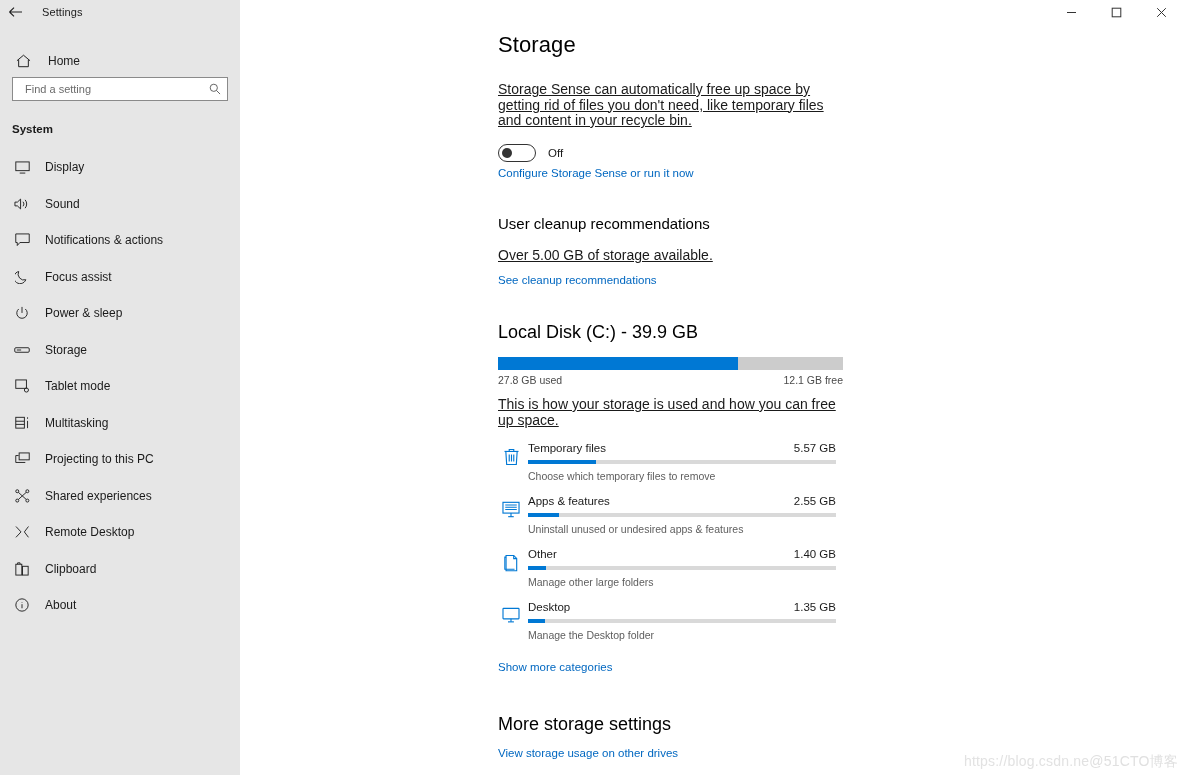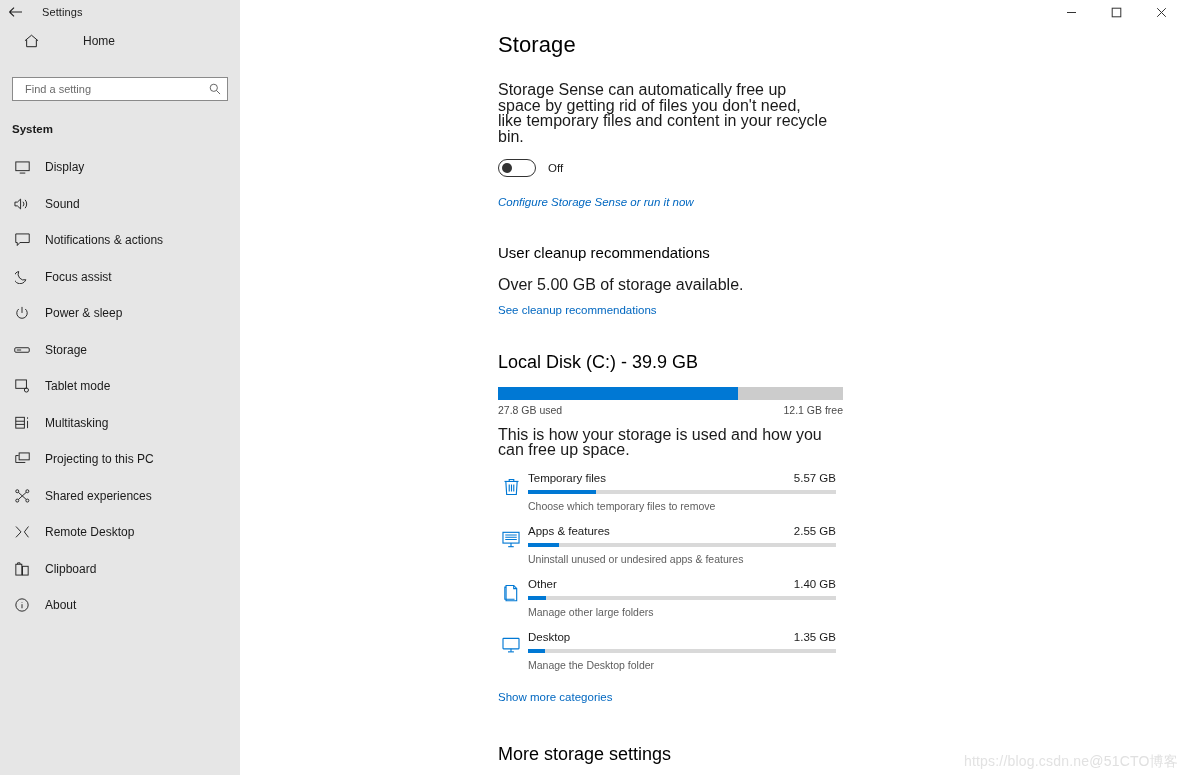--- a/index.html
+++ b/index.html
@@ -51,24 +51,23 @@
   .winbtn svg { display: block; }
 
   
   .sidebar {
     width: 240px; height: 775px;
     background: #e6e6e6;
     padding-top: 24px;
     flex-shrink: 0;
   }
   .home-row {
-    display: flex; align-items: flex-start;
-    height: 34px; padding-left: 24px;
+    display: flex; align-items: flex-end;
+    height: 34px; padding-left: 16px;
     margin-top: 10px;
-    gap: 27px;
   }
   .home-icon {
     width: 22px; display: flex; align-items: center; justify-content: flex-start;
     color: #202020;
   }
   .home-label { font-size: 12px; color: #202020; margin-left: 10px; }
 
   .searchbox {
     margin: 9px 12px 0 12px;
     height: 24px;
@@ -114,21 +113,21 @@
   .content {
     position: absolute;
     left: 258px; top: 32px;
     width: 345px;
   }
   .h1 {
     font-size: 22px; font-weight: normal; color: #000000;
     letter-spacing: .1px;
   }
   .body-text {
-    font-size: 16px; color: #1a1a1a; line-height: 15.5px;
+    font-size: 14px; color: #1a1a1a; line-height: 15.5px; text-decoration: underline;
   }
   .link {
     font-size: 11.5px; color: #0067c0; cursor: pointer;
     text-decoration: none; display: inline-block;
   }
   .h2 {
     font-size: 15px; color: #000000; font-weight: normal;
   }
   .h2b {
     font-size: 18px; color: #000000; font-weight: normal;
@@ -398,21 +397,21 @@
 
       <div class="body-text" style="margin-top:24px;width:330px;">Storage Sense can automatically free up space by getting rid of files you don't need, like temporary files and content in your recycle bin.</div>
 
       <div class="toggle-row" style="margin-top:15px;">
         <div class="toggle">
           <div class="knob"></div>
         </div>
         <div class="toggle-label">Off</div>
       </div>
 
-      <a class="link" style="margin-top:19px;font-style:italic;" href="#">Configure Storage Sense or run it now</a>
+      <a class="link" style="margin-top:5px;" href="#">Configure Storage Sense or run it now</a>
 
       <div class="h2" style="margin-top:34px;">User cleanup recommendations</div>
 
       <div class="body-text" style="margin-top:16px;">Over 5.00 GB of storage available.</div>
 
       <a class="link" style="margin-top:11px;" href="#">See cleanup recommendations</a>
 
       <div class="h2b" style="margin-top:34px;">Local Disk (C:) - 39.9 GB</div>
 
       <div class="diskbar" style="margin-top:14px;">

